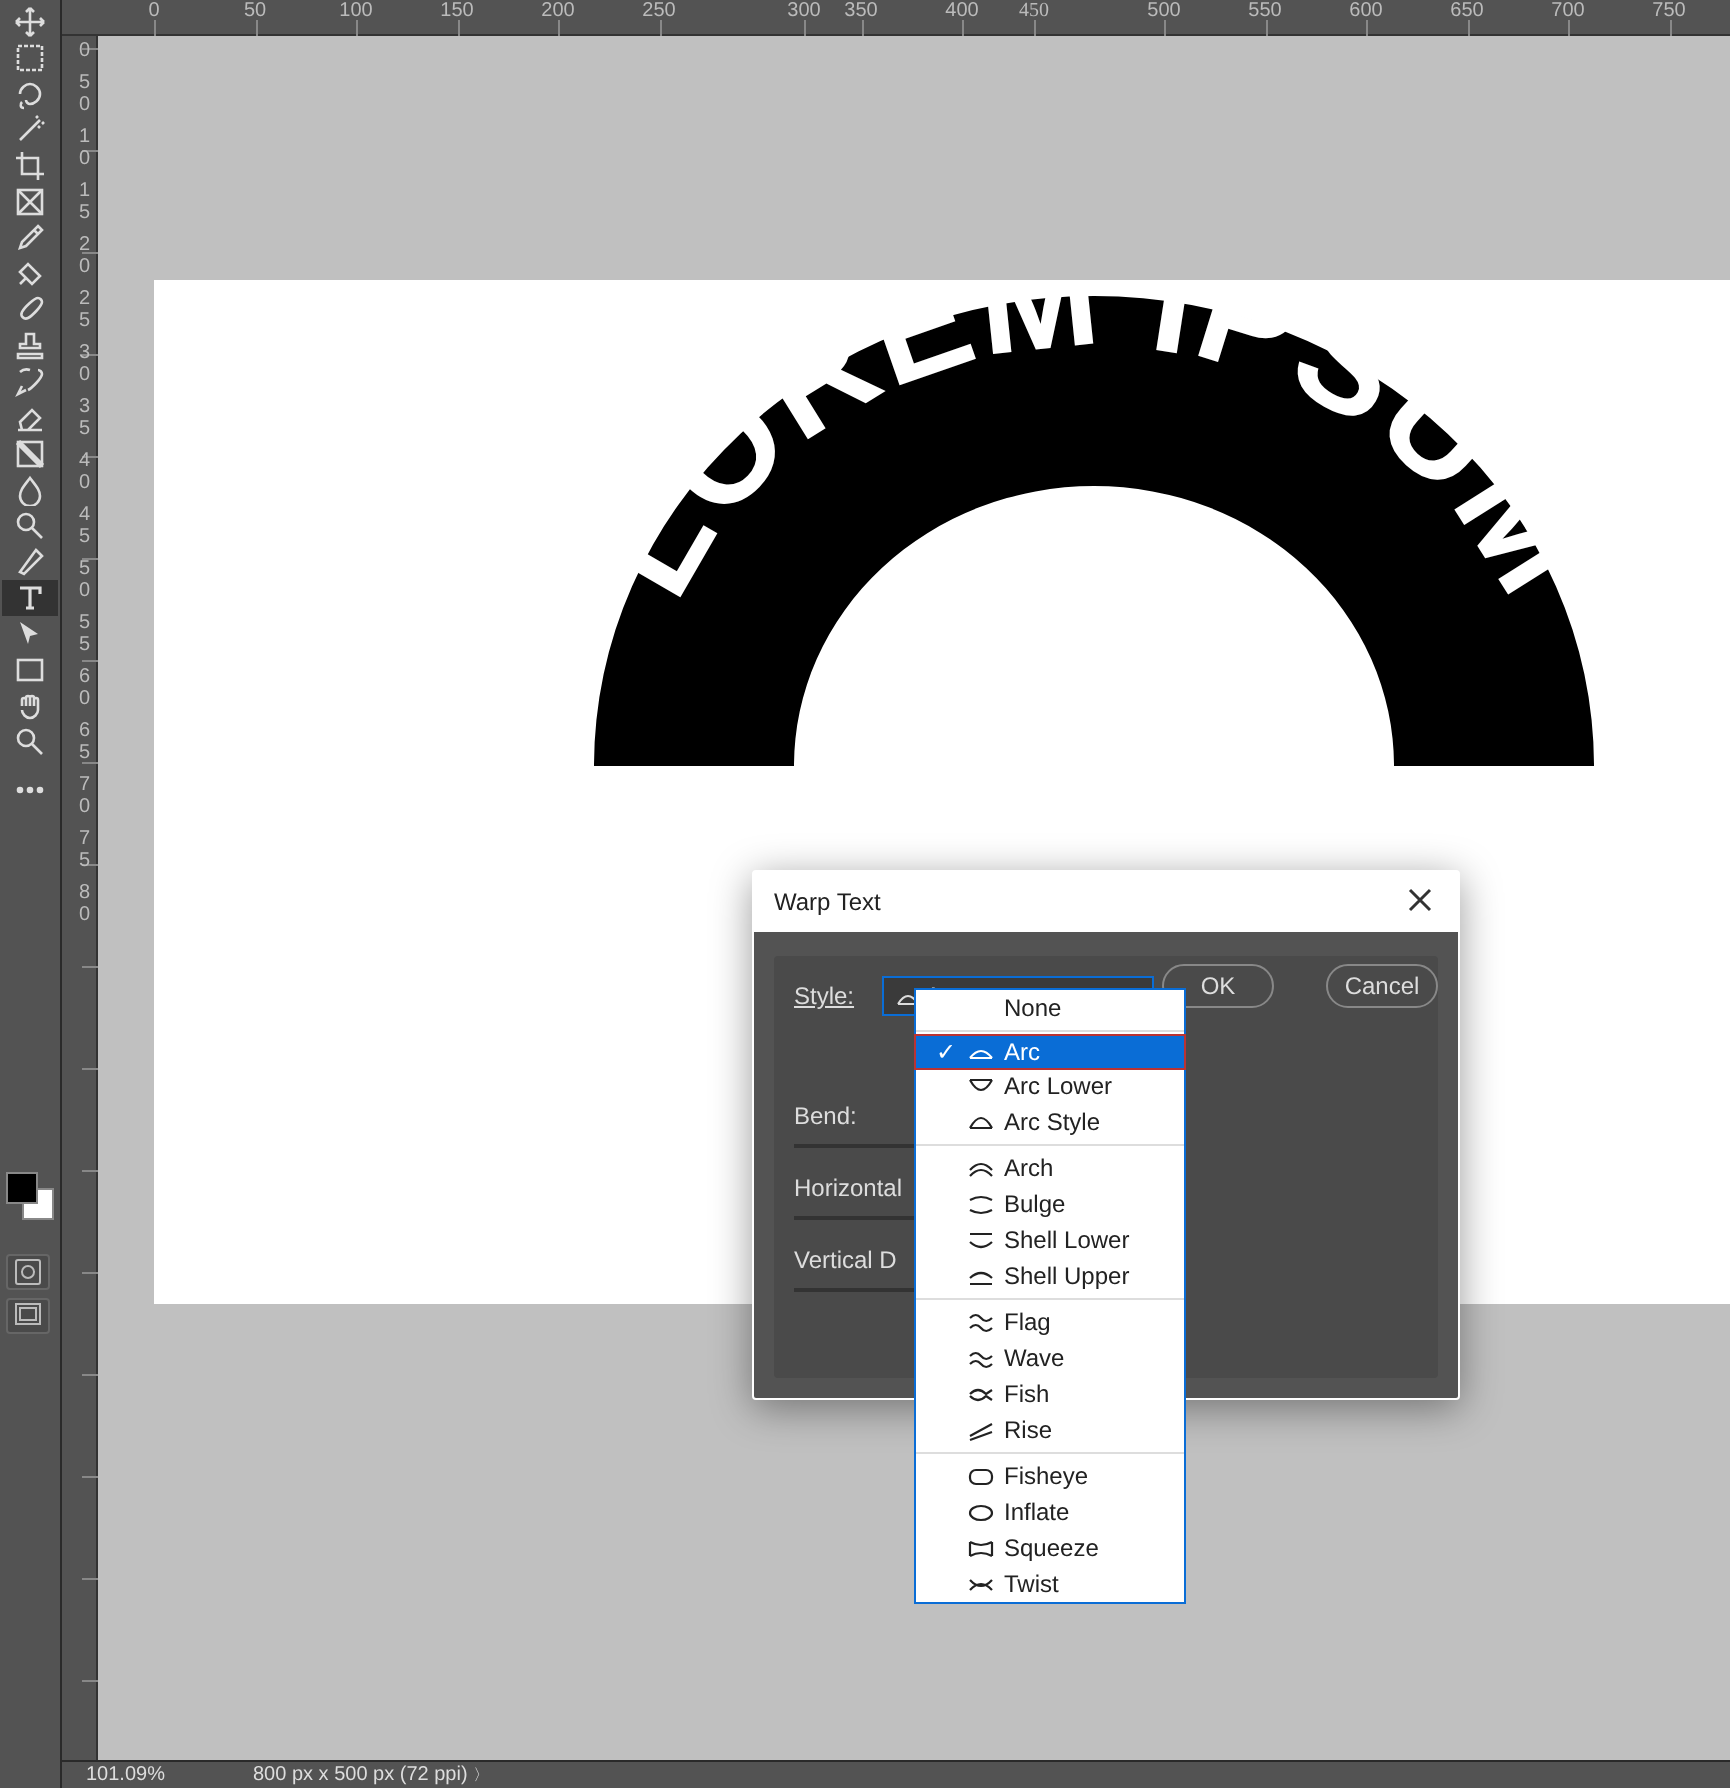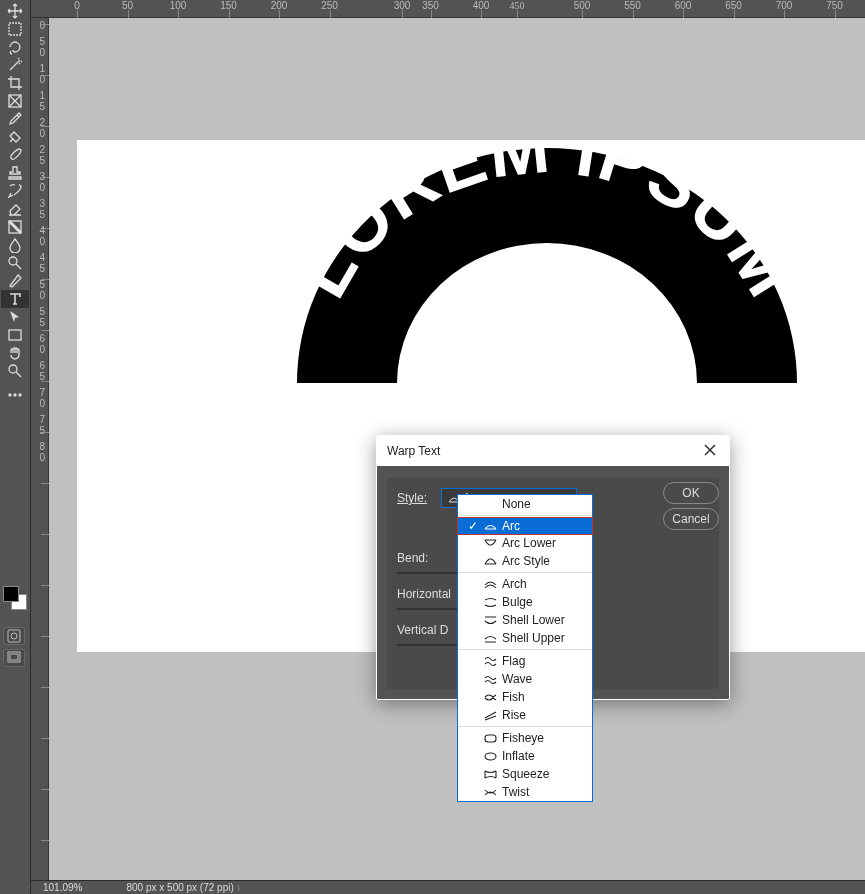--- a/index.html
+++ b/index.html
@@ -58,21 +58,21 @@
 
 
 .dropdown { position: absolute; left: 457px; top: 494px; width: 136px; background: #fff; border: 1px solid #0a6dd6; color: #222; font-size: 12px; z-index: 10; }
 .dd-sep { height: 1px; background: #ddd; margin: 2px 0; }
 .dd-item { height: 18px; display: flex; align-items: center; padding: 0 6px 0 10px; gap: 5px; }
 .dd-item.hover { background: #0a6dd6; color: #fff; border: 1px solid #b33; margin: -1px; padding-left: 10px; }
 .dd-item .chk { width: 10px; display: inline-block; }
 .dd-item .ico { width: 14px; height: 12px; display: inline-flex; align-items: center; justify-content: center; }
 .dd-item .ico svg { width: 13px; height: 11px; stroke: currentColor; fill: none; stroke-width: 1.1; }
 
-.side-btns { position: absolute; right: 10px; top: 46px; display: flex; flex-direction: column; gap: 4px; text-align: center; }
+.side-btns { position: absolute; right: 10px; top: 46px; display: flex; flex-direction: row; gap: 26px; text-align: center; }
 .btn { width: 56px; height: 22px; border-radius: 11px; border: 1px solid #888; background: #4a4a4a; color: #ddd; font-size: 12px; display: flex; align-items: center; justify-content: center; }
 </style>
 </head>
 <body>
 
 <div class="tools">
   <div id="tool-slots">
       <div class="tool">
         <svg viewBox="0 0 16 16">
           <path d="M8 1v14M1 8h14M8 1l-2 2M8 1l2 2M8 15l-2-2M8 15l2-2M1 8l2-2M1 8l2 2M15 8l-2-2M15 8l-2 2"></path>

